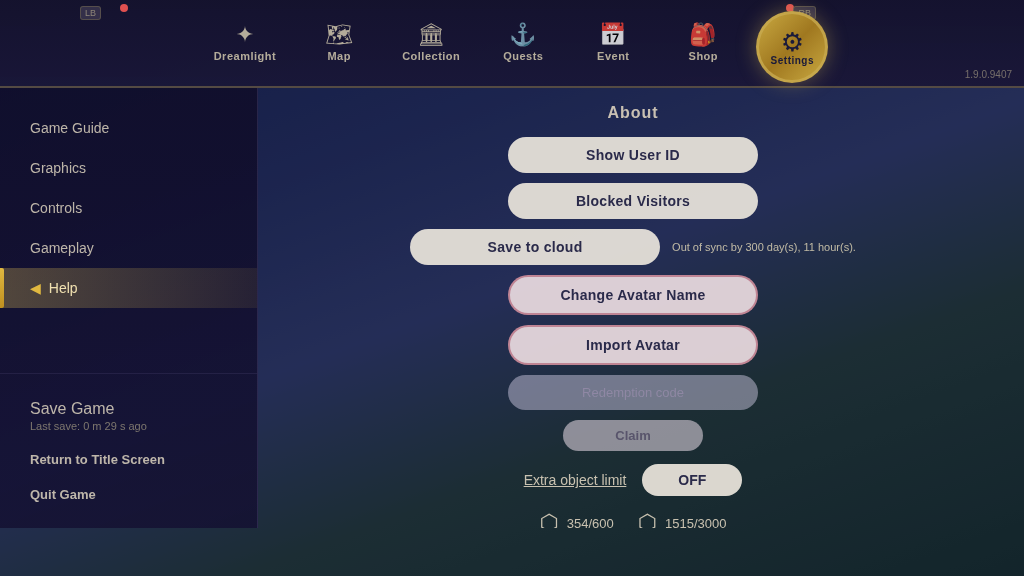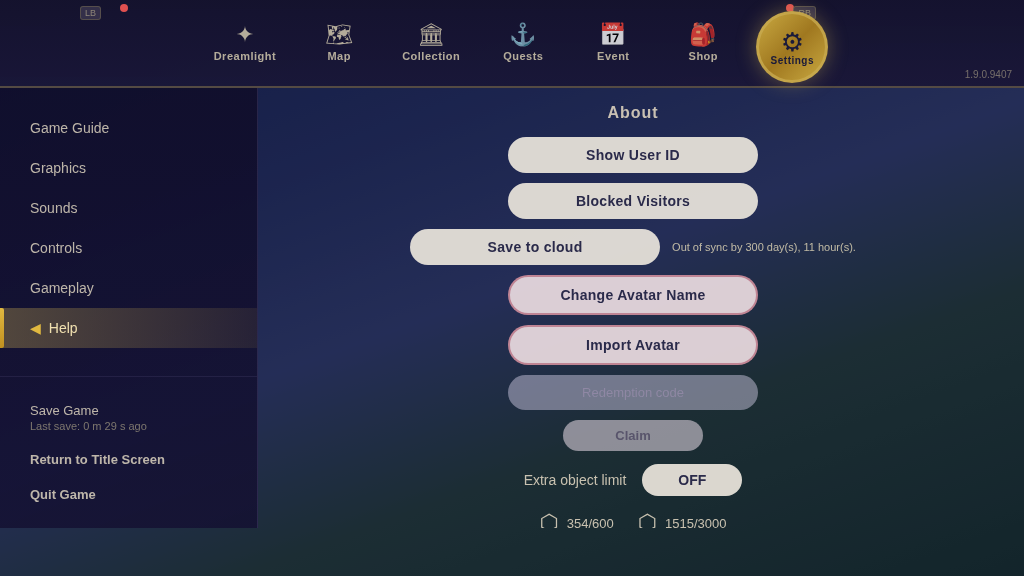--- a/index.html
+++ b/index.html
@@ -183,21 +183,21 @@
       padding: 16px 0;
       border-top: 1px solid rgba(100,90,140,0.2);
     }
 
     .save-game-item {
       padding: 10px 30px;
       cursor: pointer;
     }
 
     .save-game-title {
-      font-size: 13px;
+      font-size: 16px;
       color: rgba(220,210,190,0.85);
       font-weight: 500;
     }
 
     .save-game-sub {
       font-size: 11px;
       color: rgba(180,170,140,0.65);
       margin-top: 2px;
     }
 
@@ -287,20 +287,21 @@
       display: flex;
       align-items: center;
       gap: 16px;
       margin: 6px 0;
     }
 
     .extra-object-label {
       font-size: 14px;
       color: rgba(220,210,190,0.9);
       font-weight: 500;
+      text-decoration: underline;
     }
 
     .toggle-btn {
       width: 100px;
       padding: 8px 0;
       background: rgba(235,230,220,0.92);
       border: none;
       border-radius: 20px;
       font-size: 14px;
       font-weight: 700;
@@ -400,21 +401,20 @@
     </div>
 
     <span class="version">1.9.0.9407</span>
   </div>
 
   <div class="main-content">
 
     <div class="sidebar">
       <div class="sidebar-item">Game Guide</div>
       <div class="sidebar-item">Graphics</div>
-      <div class="sidebar-item">Sounds</div>
       <div class="sidebar-item">Controls</div>
       <div class="sidebar-item">Gameplay</div>
       <div class="sidebar-item active">
         <span class="arrow">◀</span><span>Help</span>
       </div>
 
       <div class="sidebar-bottom">
         <div class="save-game-item">
           <div class="save-game-title">Save Game</div>
           <div class="save-game-sub">Last save: 0 m 29 s ago</div>

